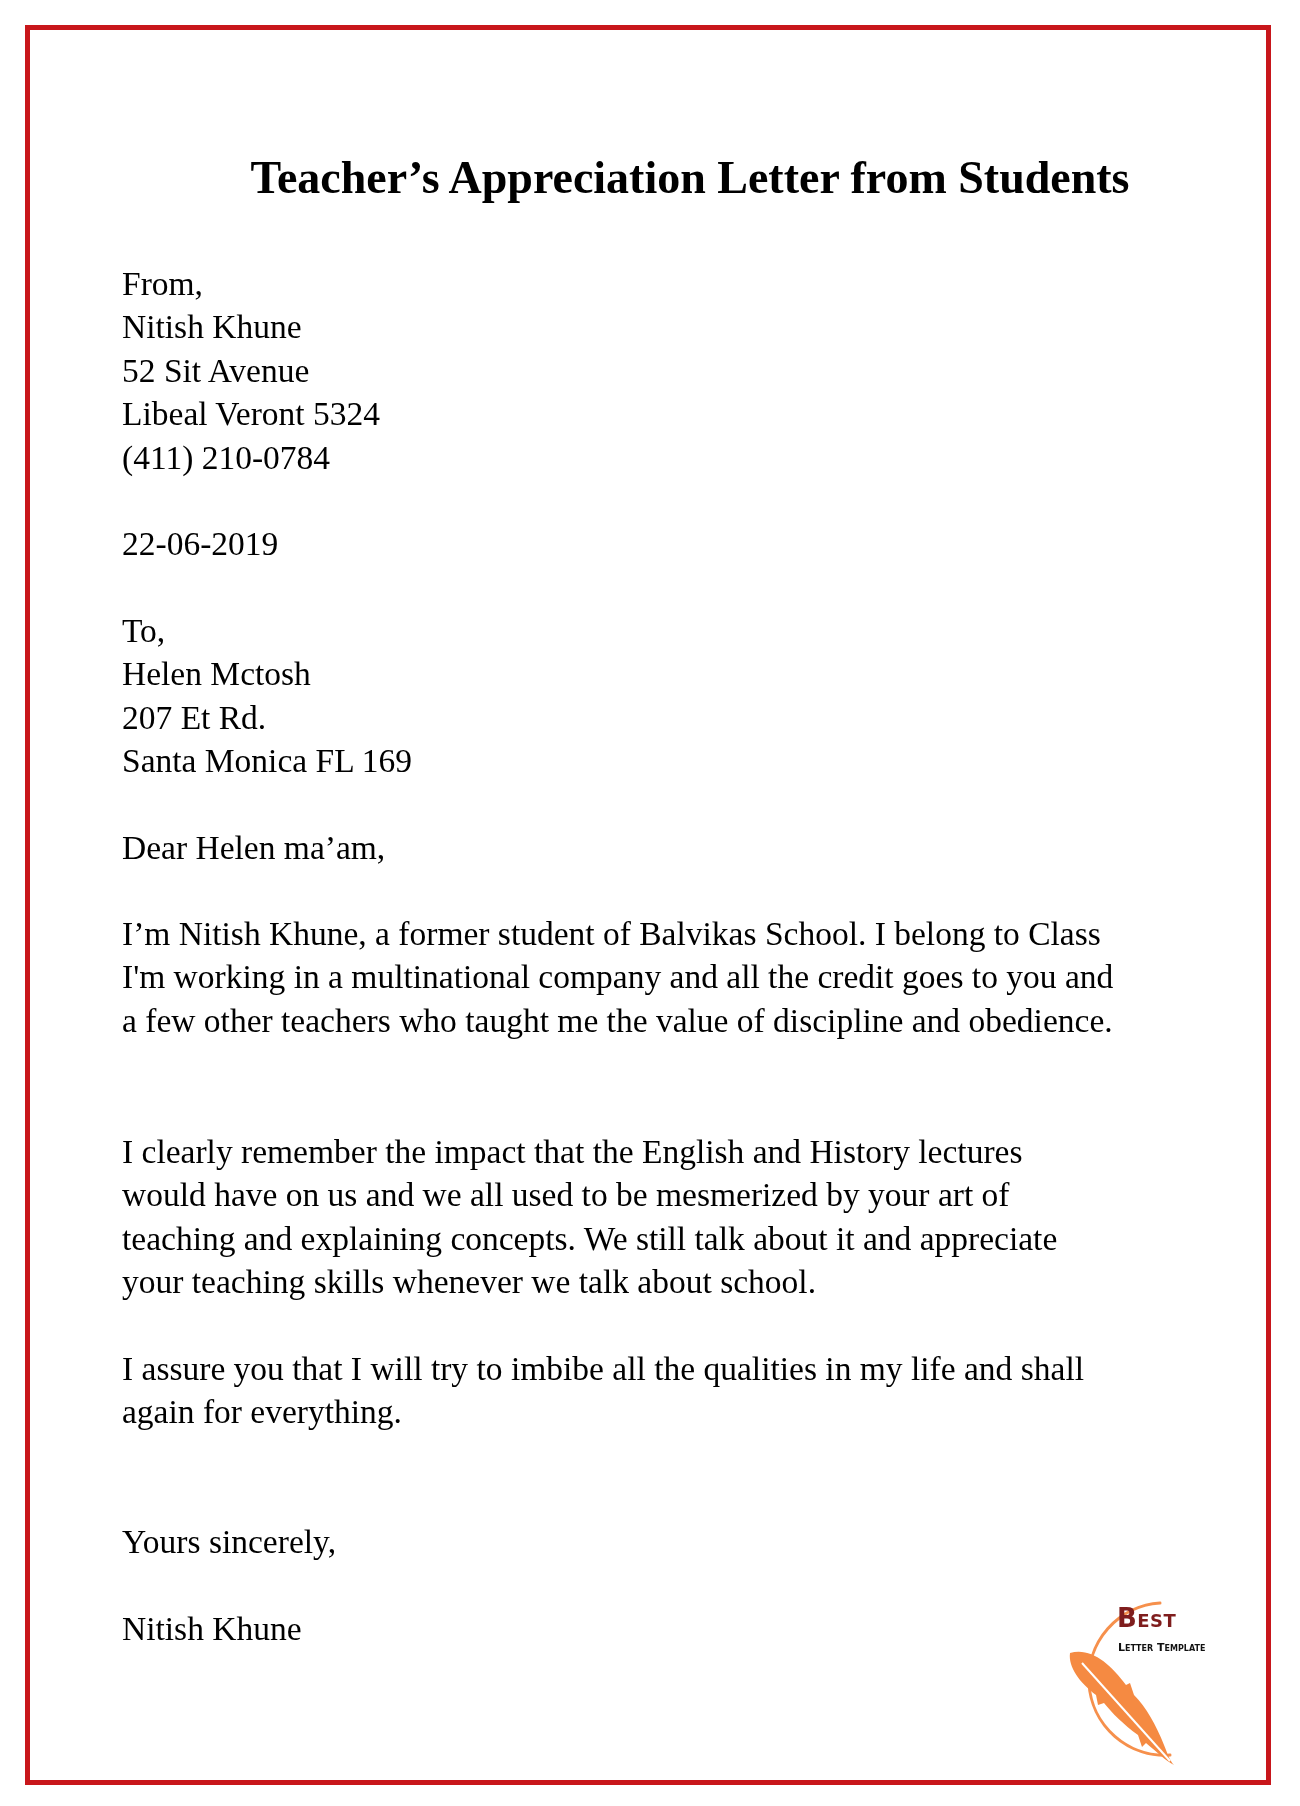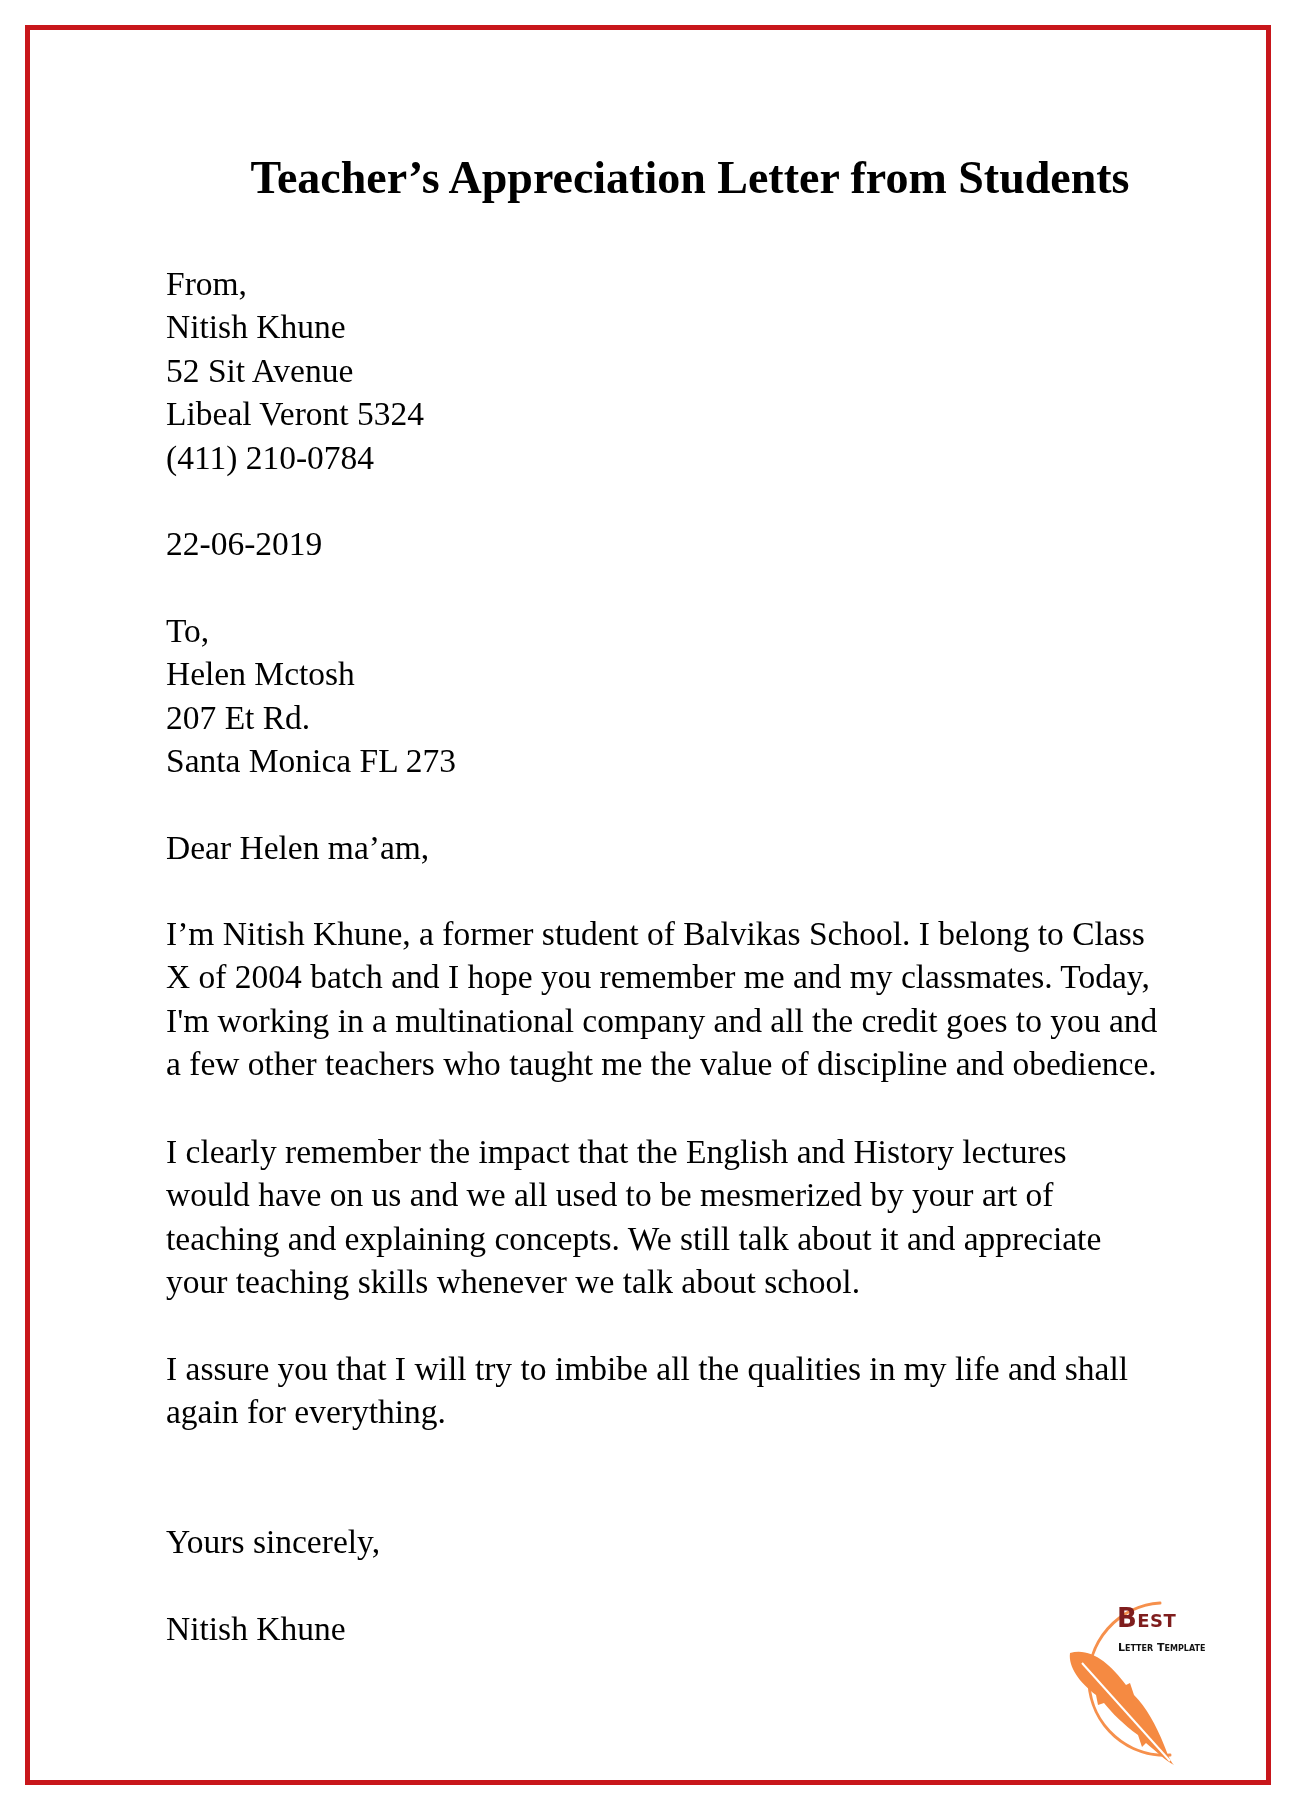--- a/index.html
+++ b/index.html
@@ -11,21 +11,21 @@
     }
     .title {
       position: absolute; left: 0; top: 148px; width: 1300px;
       text-align: center;
       font-family: "Liberation Serif", serif; font-weight: bold;
       font-size: 46px; color: #000; line-height: 60px; margin: 0; padding-left: 40px;
     }
     .text {
       position: absolute; left: 122px; width: 1100px;
       font-family: "Liberation Serif", serif;
-      font-size: 33.5px; line-height: 43.4px; color: #000; margin-left: 44px;
+      font-size: 33.5px; line-height: 43.4px; color: #000;
     }
     .line { display: block; white-space: pre; }
     .logo { position: absolute; left: 1030px; top: 1585px; width: 220px; height: 185px; }
     .logo-best {
       position: absolute; left: 87px; top: 18px;
       font-family: "DejaVu Sans", sans-serif; font-weight: bold;
       font-size: 26px; color: #7f1d1d; letter-spacing: 0.5px; font-variant: small-caps;
     }
     .logo-sub {
       position: absolute; left: 88px; top: 56px;
@@ -49,30 +49,29 @@
 </div>
 
 <div class="text" style="top:522px;">
   <span class="line">22-06-2019</span>
 </div>
 
 <div class="text" style="top:609px;">
   <span class="line">To,</span>
   <span class="line">Helen Mctosh</span>
   <span class="line">207 Et Rd.</span>
-  <span class="line">Santa Monica FL 273</span>
+  <span class="line">Santa Monica FL 169</span>
 </div>
 
 <div class="text" style="top:826px;">
   <span class="line">Dear Helen ma’am,</span>
 </div>
 
 <div class="text" style="top:912px;">
   <span class="line">I’m Nitish Khune, a former student of Balvikas School. I belong to Class</span>
-  <span class="line">X of 2004 batch and I hope you remember me and my classmates. Today,</span>
   <span class="line">I'm working in a multinational company and all the credit goes to you and</span>
   <span class="line">a few other teachers who taught me the value of discipline and obedience.</span>
 </div>
 
 <div class="text" style="top:1130px;">
   <span class="line">I clearly remember the impact that the English and History lectures</span>
   <span class="line">would have on us and we all used to be mesmerized by your art of</span>
   <span class="line">teaching and explaining concepts. We still talk about it and appreciate</span>
   <span class="line">your teaching skills whenever we talk about school.</span>
 </div>

